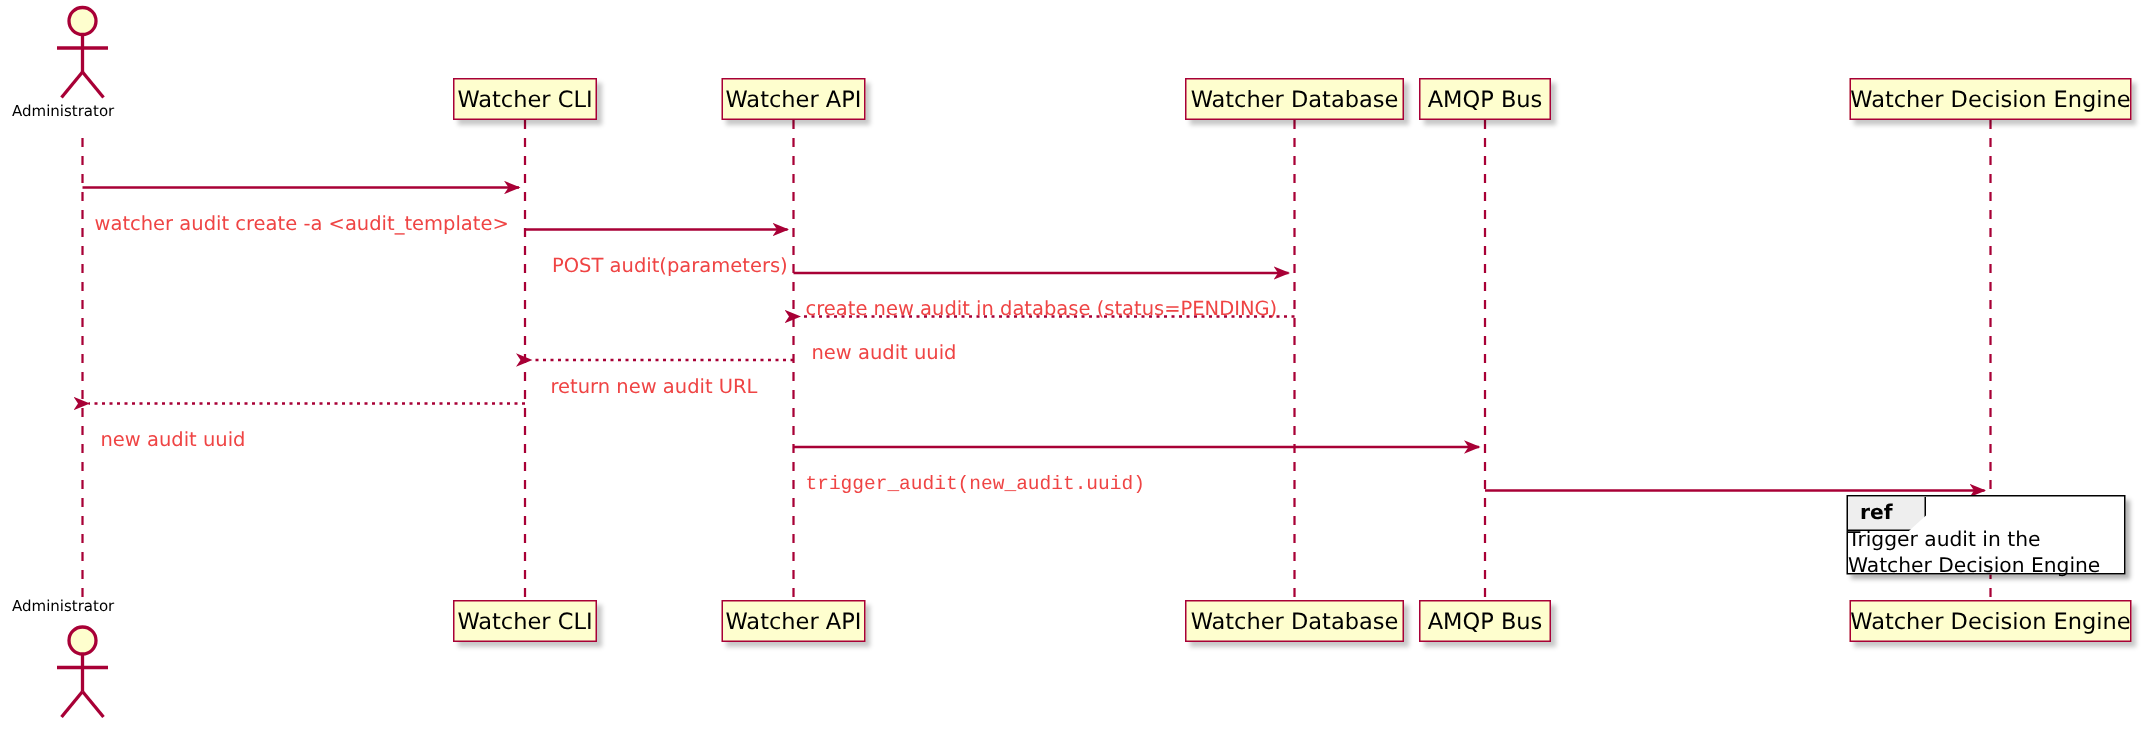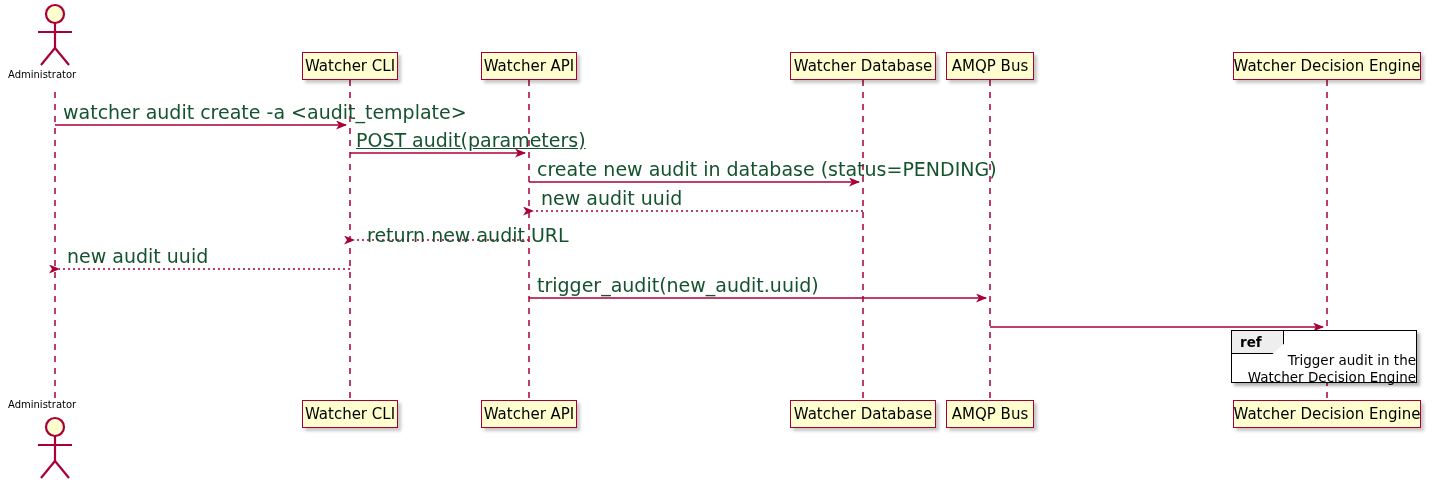--- a/index.html
+++ b/index.html
@@ -50,24 +50,25 @@
   .actor-label {
     position: absolute;
     font-size: 10px;
     color: #000000;
     white-space: nowrap;
   }
 
   
   .msg-label {
     position: absolute;
-    font-size: 19px;
-    color: #14532d;
+    font-size: 13px;
+    color: #ef4444;
     white-space: nowrap;
     line-height: 1;
+    margin-top: 40px;
   }
 
   
   .ref-box {
     position: absolute;
     box-sizing: border-box;
     background: #FFFFFF;
     border: 1.5px solid #000000;
     box-shadow: 3px 3px 3px rgba(0,0,0,0.30);
   }
@@ -87,21 +88,21 @@
     padding-left: 8px;
     font-size: 13.5px;
     font-weight: bold;
     color: #000000;
   }
   .ref-text {
     position: absolute;
     left: 0;
     top: 21px;
     width: 100%;
-    text-align: right;
+    text-align: left;
     font-size: 13.5px;
     color: #000000;
     line-height: 17px;
   }
 </style>
 </head>
 <body>
 
 <div id="diagram">
 
@@ -161,26 +162,26 @@
   <div class="participant" style="left:946px;  top:52px;  width:88px;">AMQP Bus</div>
   <div class="participant" style="left:1233px; top:52px;  width:188px;">Watcher Decision Engine</div>
 
   <div class="participant" style="left:302px;  top:400px; width:96px;">Watcher CLI</div>
   <div class="participant" style="left:481px;  top:400px; width:96px;">Watcher API</div>
   <div class="participant" style="left:790px;  top:400px; width:146px;">Watcher Database</div>
   <div class="participant" style="left:946px;  top:400px; width:88px;">AMQP Bus</div>
   <div class="participant" style="left:1233px; top:400px; width:188px;">Watcher Decision Engine</div>
 
   <div class="msg-label" style="left:63px;  top:103px;">watcher audit create -a &lt;audit_template&gt;</div>
-  <div class="msg-label" style="left:356px; top:131px;text-decoration:underline;">POST audit(parameters)</div>
+  <div class="msg-label" style="left:368px; top:131px;">POST audit(parameters)</div>
   <div class="msg-label" style="left:537px; top:160px;text-align:center;">create new audit in database (status=PENDING)</div>
   <div class="msg-label" style="left:541px; top:189px;">new audit uuid</div>
-  <div class="msg-label" style="left:367px; top:226px;">return new audit URL</div>
+  <div class="msg-label" style="left:367px; top:212px;">return new audit URL</div>
   <div class="msg-label" style="left:67px;  top:247px;">new audit uuid</div>
-  <div class="msg-label" style="left:537px; top:276px;">trigger_audit(new_audit.uuid)</div>
+  <div class="msg-label" style="left:537px; top:276px;font-family:Liberation Mono, monospace;">trigger_audit(new_audit.uuid)</div>
 
   <div class="ref-box" style="left:1231px; top:330px; width:186px; height:53px;">
     <div class="ref-tab">ref</div>
     <div class="ref-text">
       <div>Trigger audit in the</div>
       <div>Watcher Decision Engine</div>
     </div>
   </div>
 
 </div>

